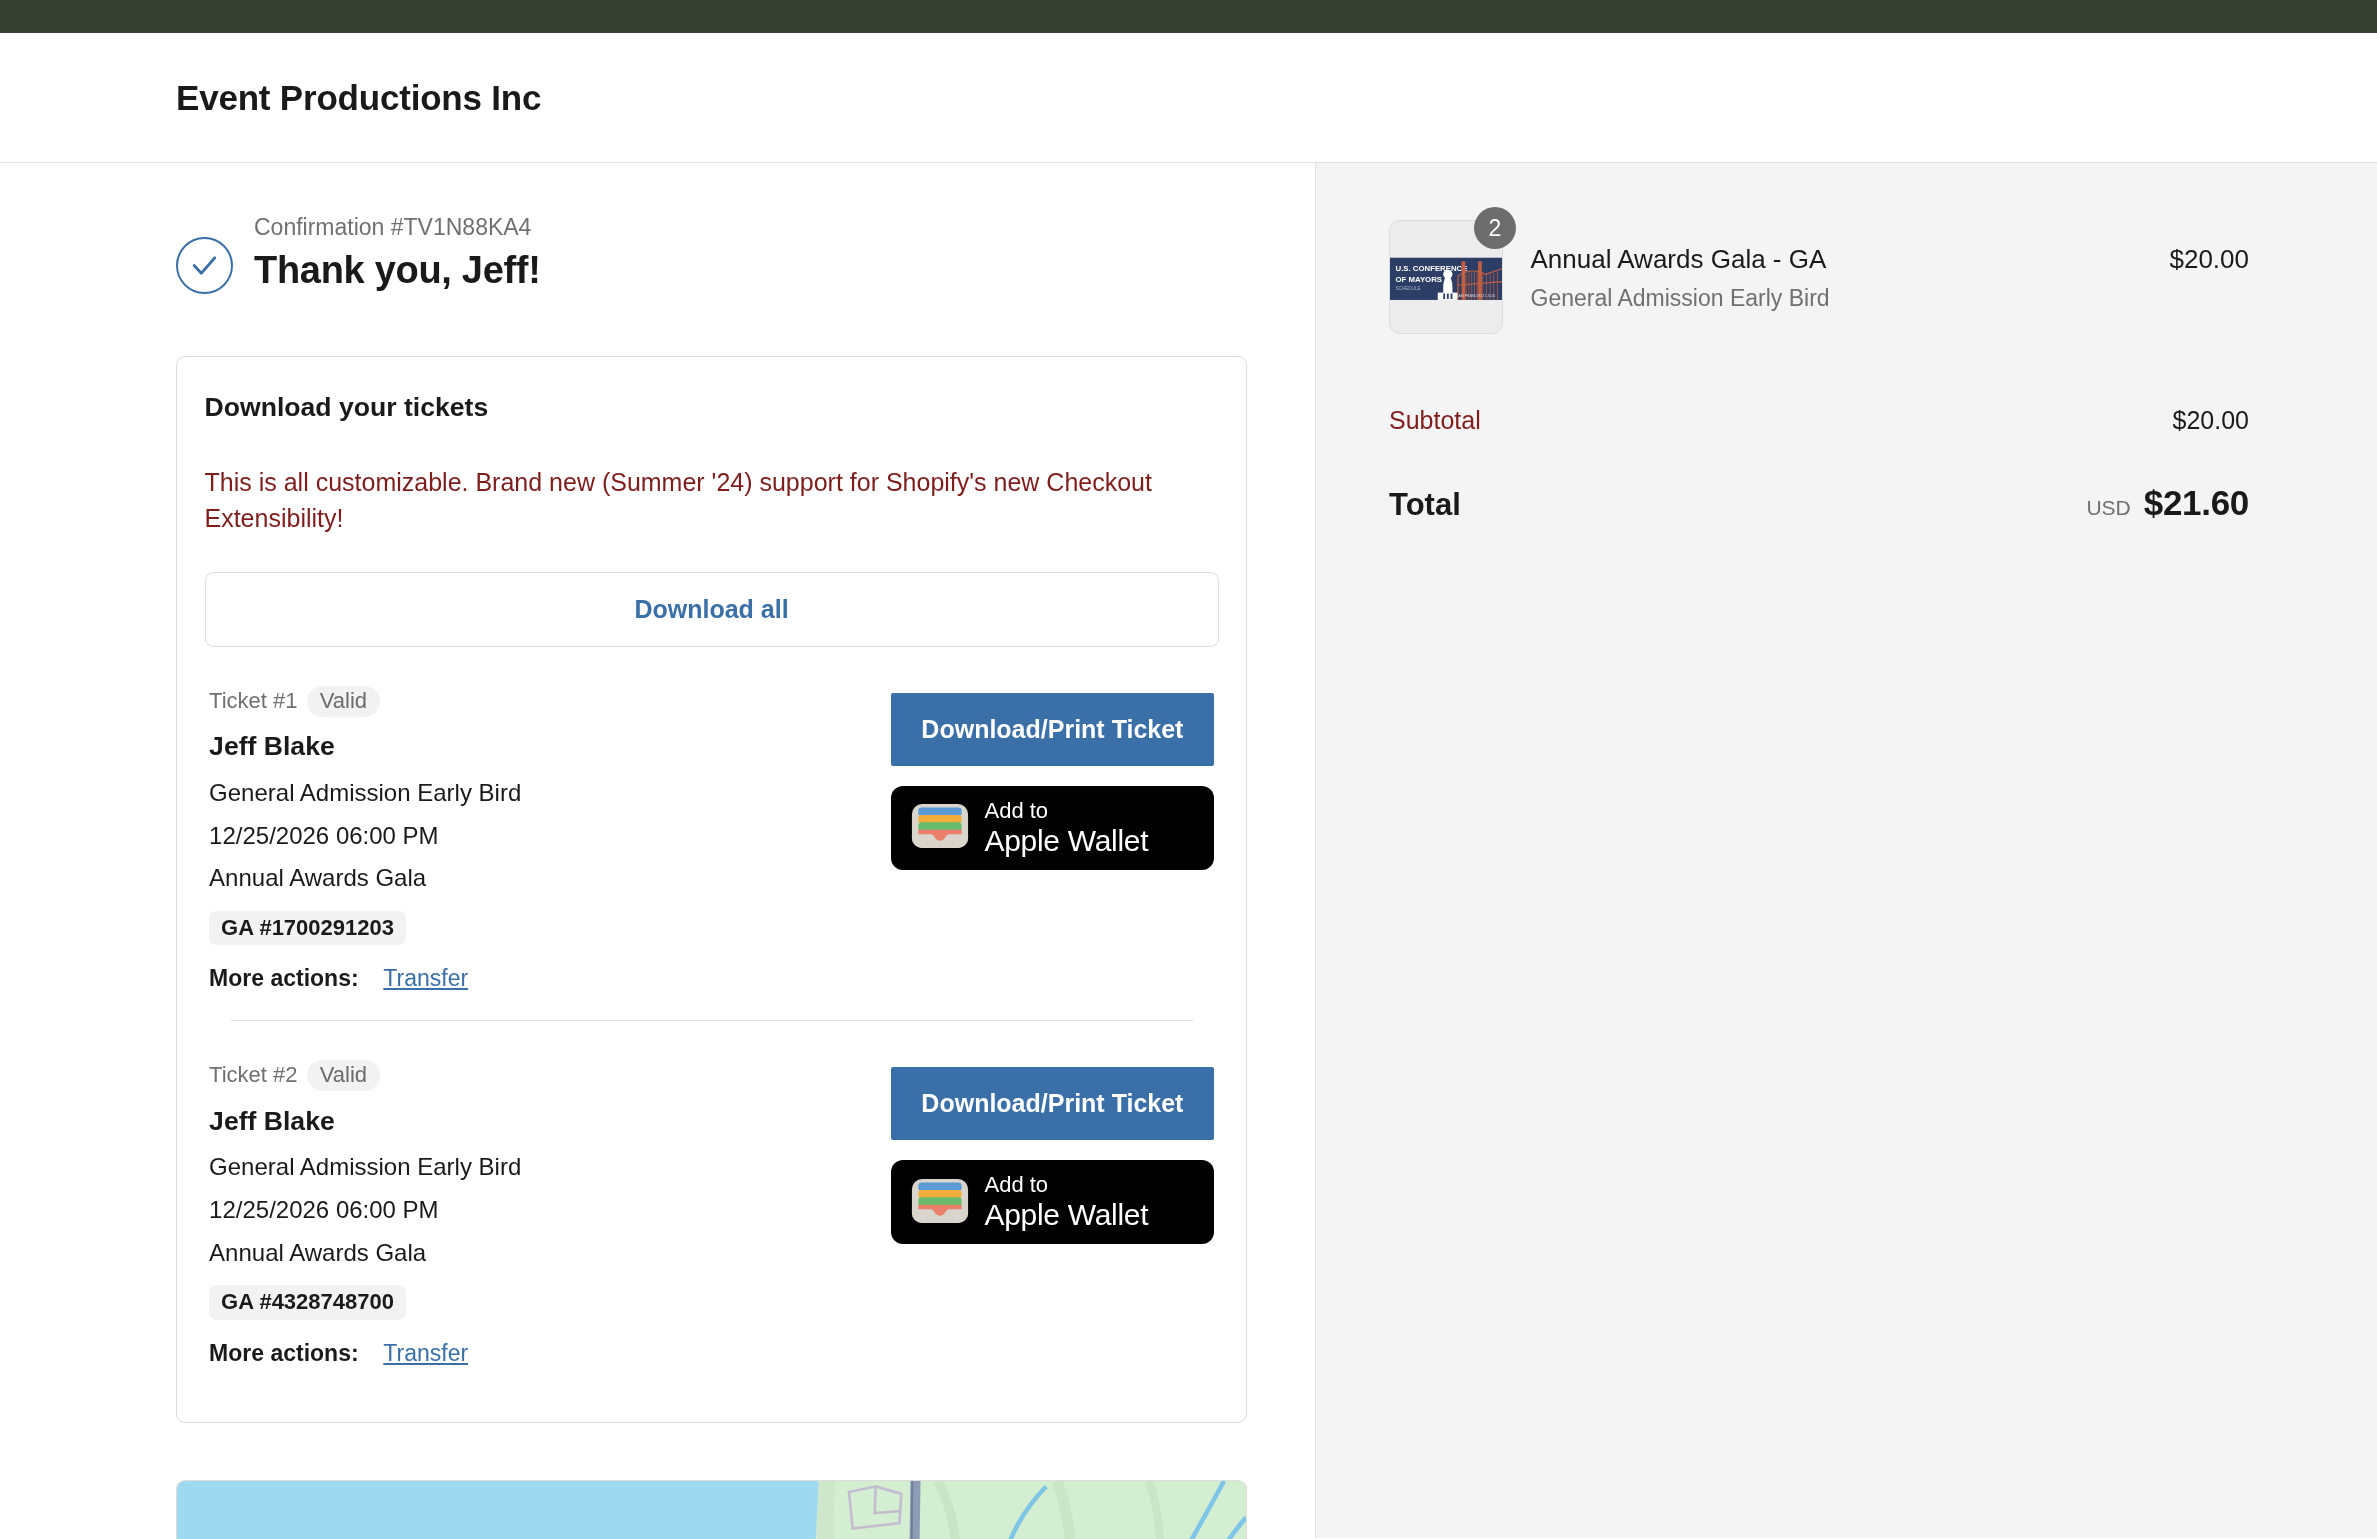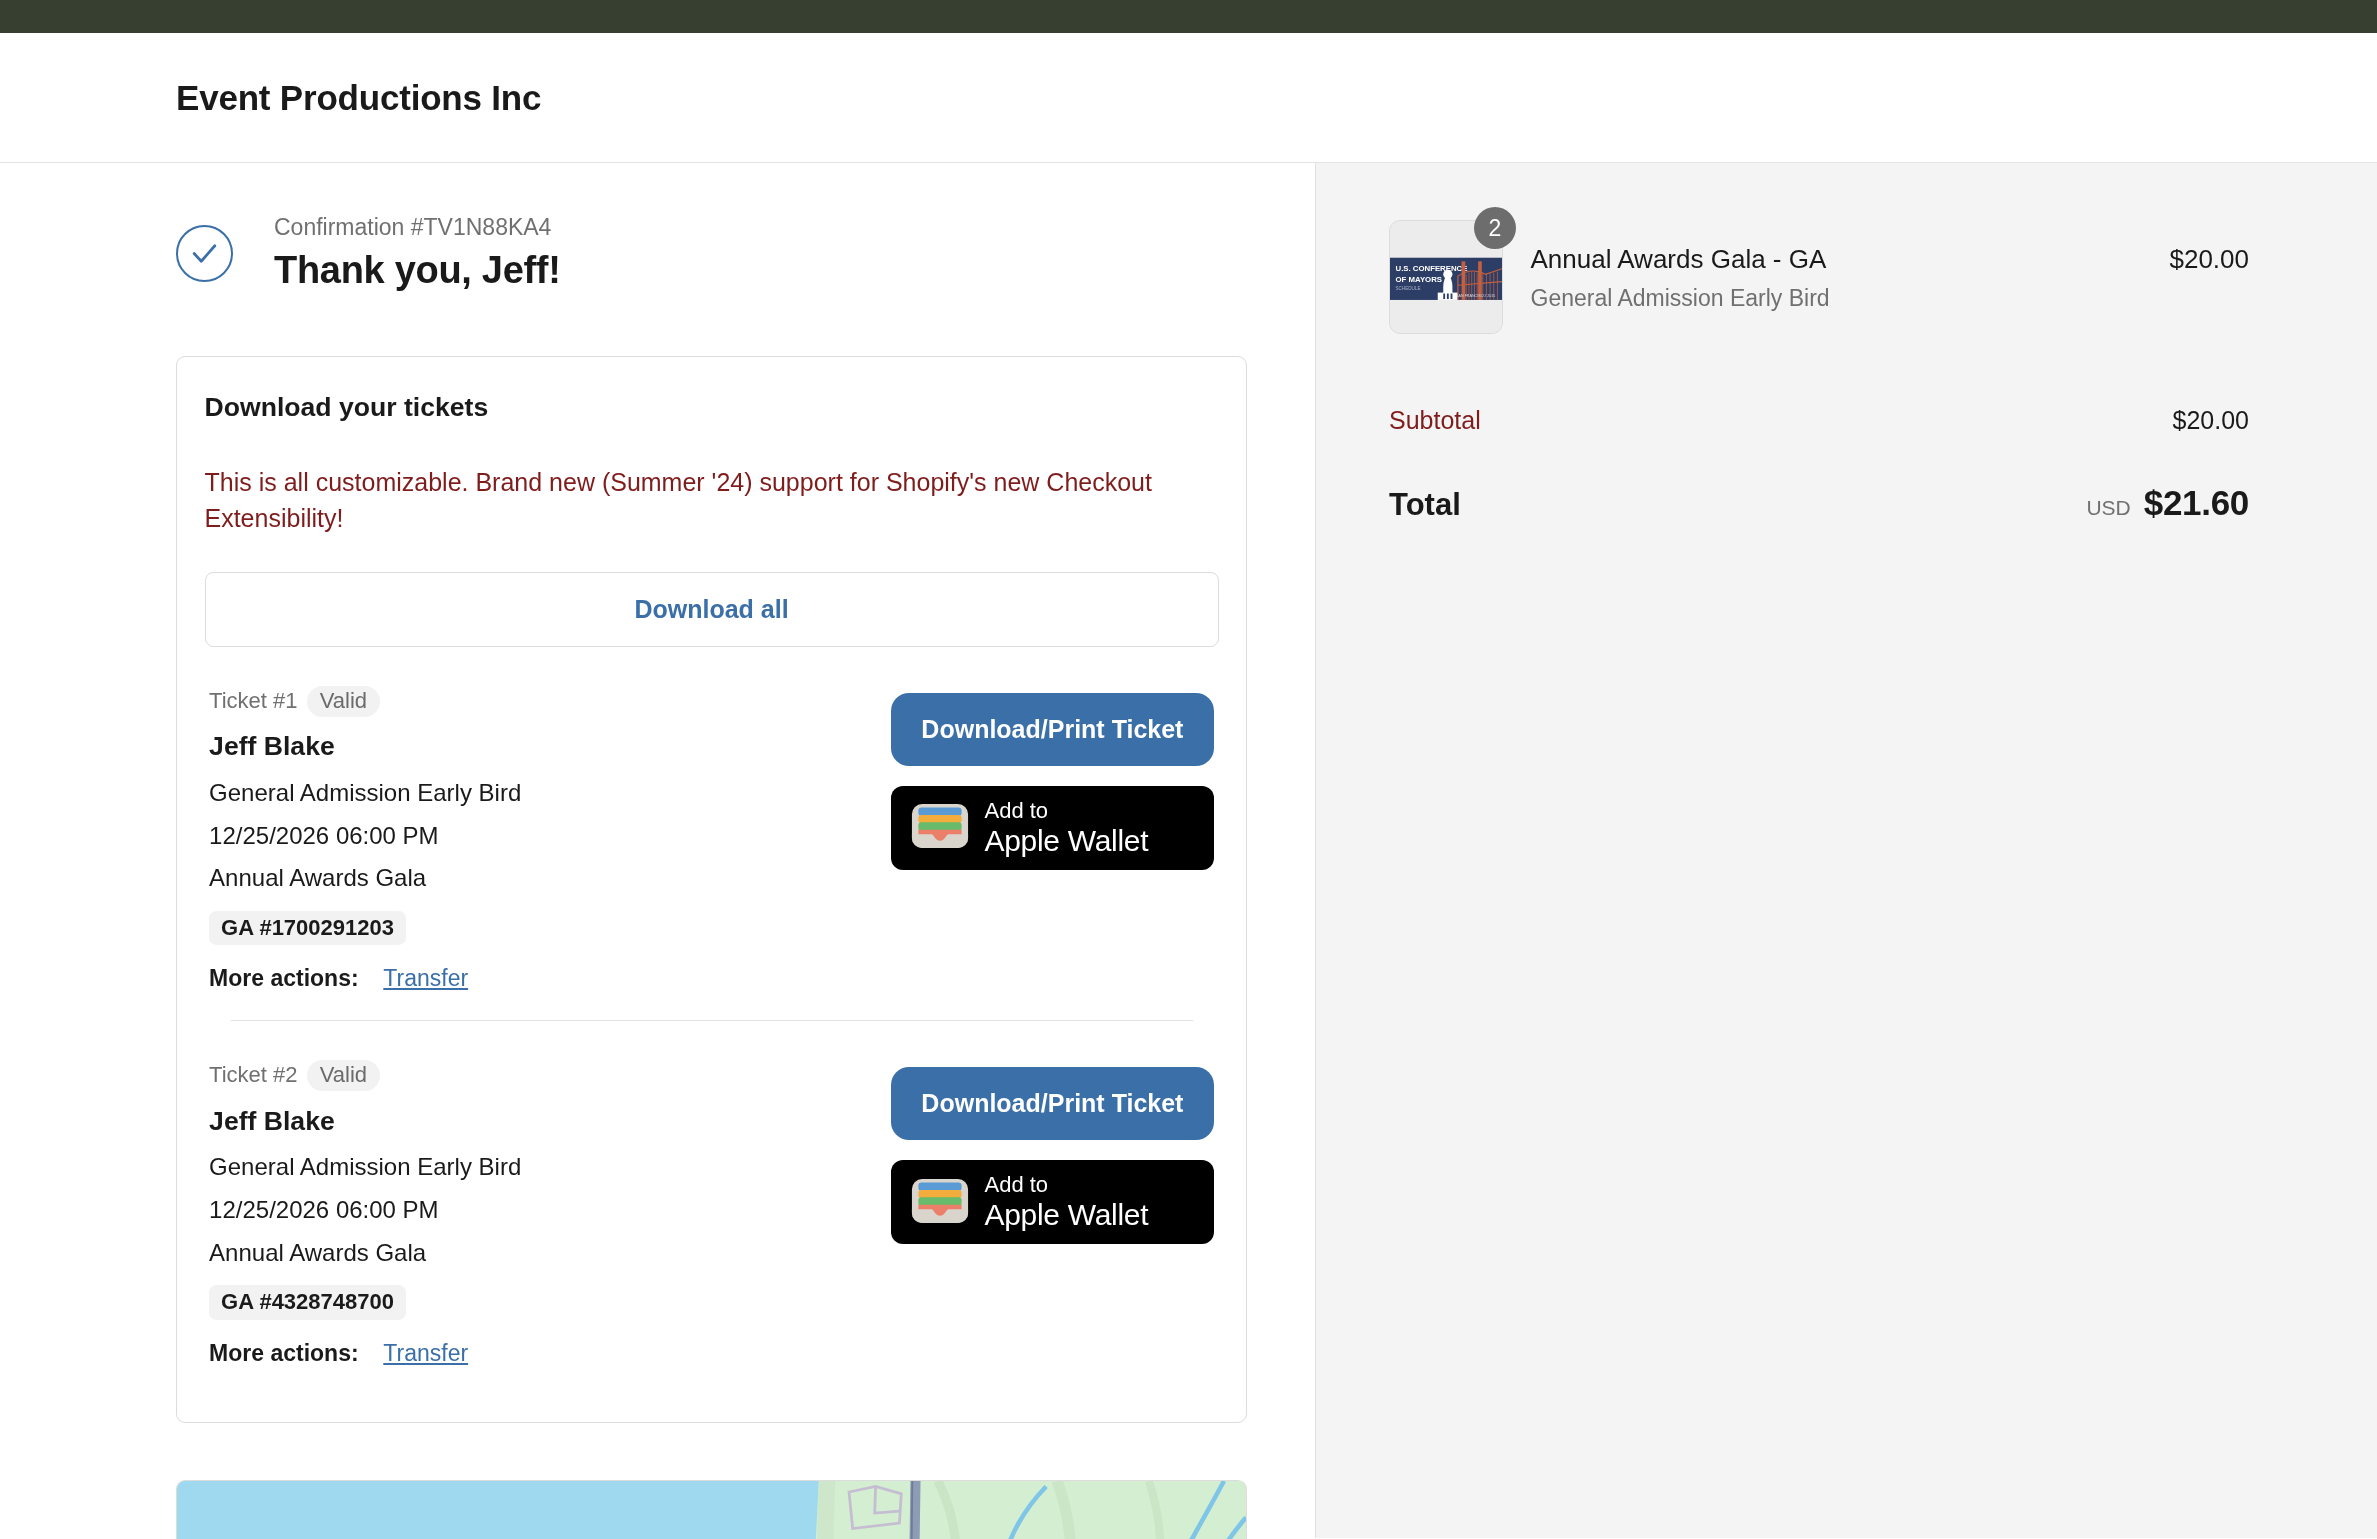--- a/index.html
+++ b/index.html
@@ -48,22 +48,22 @@
   }
   .summary-col {
     flex: 1;
     background: #f4f4f4;
     padding: 57px 128px 0 73px;
   }
 
   
   .thankyou {
     display: flex;
-    align-items: center;
-    gap: 41px;
+    align-items: flex-end;
+    gap: 21px;
     margin: 50px 0 0 176px;
   }
   .check-circle {
     width: 57px;
     height: 57px;
     border-radius: 50%;
     border: 2.8px solid #3a6fa8;
     display: flex;
     align-items: center;
     justify-content: center;
@@ -191,21 +191,21 @@
     align-items: flex-end;
     gap: 20px;
     padding-top: 7.3px;
   }
   .btn-download-print {
     width: 323px;
     height: 73px;
     background: #3a6fa8;
     color: #ffffff;
     border: none;
-    border-radius: 18px;
+    border-radius: 2px;
     font-size: 25px;
     font-weight: bold;
     font-family: "Liberation Sans", sans-serif;
     cursor: pointer;
   }
   .btn-apple-wallet {
     width: 323px;
     height: 84px;
     background: #000000;
     border: none;

